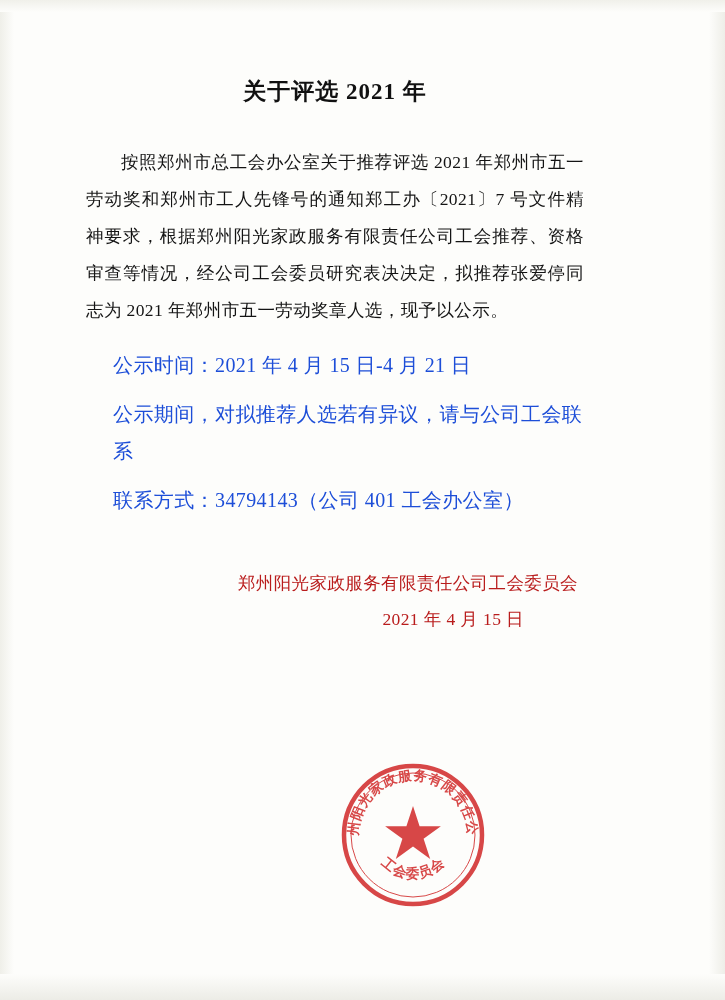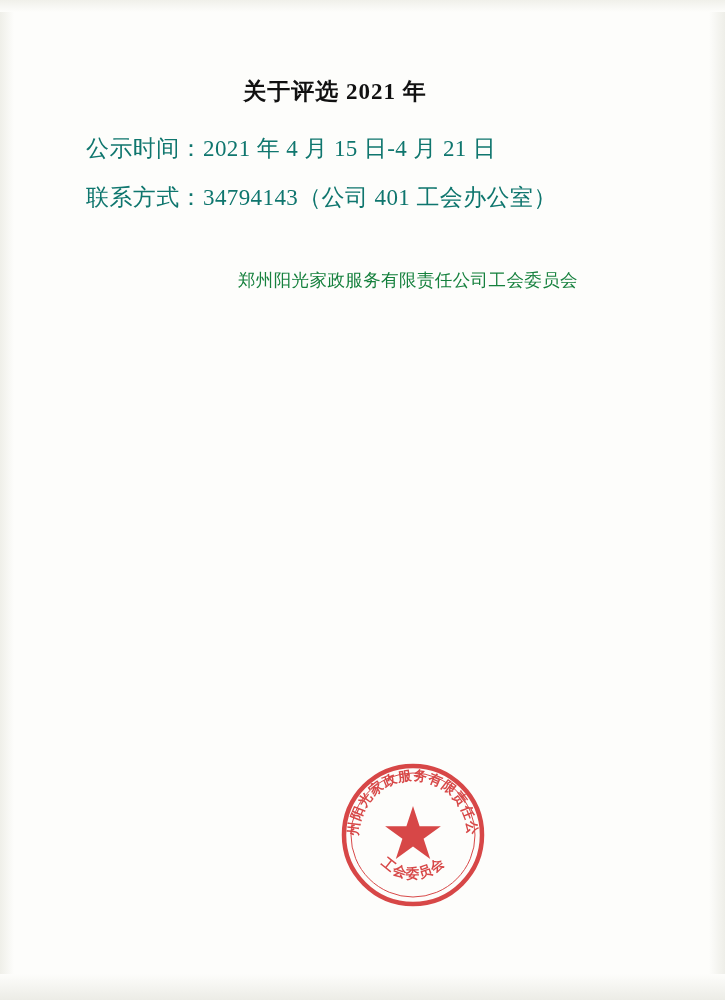--- a/index.html
+++ b/index.html
@@ -76,42 +76,43 @@
     text-justify: inter-ideograph;
     text-indent: 2em;
     margin-top: 22px;
     letter-spacing: 0.4px;
   }
   .para.first {
     margin-top: 30px;
   }
 
   .notice-line {
-    font-size: 23px;
+    font-size: 20px;
     line-height: 37px;
-    color: #0f766e;
+    color: #1d4ed8;
     margin-top: 16px;
     letter-spacing: 0.4px;
     text-indent: 0;
+    margin-left: 27px;
   }
   .notice-line.tight {
     margin-top: 12px;
   }
 
   .signature-block {
     margin-top: 46px;
     text-align: right;
     padding-right: 6px;
     position: relative;
     z-index: 3;
   }
   .sig-line {
     font-size: 17.5px;
     line-height: 36px;
-    color: #15803d;
+    color: #b91c1c;
     letter-spacing: 0.4px;
   }
   .sig-date {
     padding-right: 54px;
   }
 
   
   .seal {
     position: absolute;
     left: 338px;
@@ -142,29 +143,32 @@
   <div class="paper-edge-right"></div>
   <div class="paper-edge-top"></div>
   <div class="paper-edge-bottom"></div>
 
   <div class="content">
 
     <div class="doc-title">
       <span>关于评选 2021 年</span>
     </div>
 
+    <p class="para first">按照郑州市总工会办公室关于推荐评选 2021 年郑州市五一劳动奖和郑州市工人先锋号的通知郑工办〔2021〕7 号文件精神要求，根据郑州阳光家政服务有限责任公司工会推荐、资格审查等情况，经公司工会委员研究表决决定，拟推荐张爱停同志为 2021 年郑州市五一劳动奖章人选，现予以公示。</p>
 
 
     <div class="notice-line">公示时间：2021 年 4 月 15 日-4 月 21 日</div>
 
+    <div class="notice-line tight">公示期间，对拟推荐人选若有异议，请与公司工会联系</div>
 
     <div class="notice-line tight">联系方式：34794143（公司 401 工会办公室）</div>
 
     <div class="signature-block">
       <div class="sig-line">郑州阳光家政服务有限责任公司工会委员会</div>
+      <div class="sig-line sig-date">2021 年 4 月 15 日</div>
     </div>
 
   </div>
 
   <div class="seal">
     <svg width="150" height="150" viewBox="0 0 150 150" xmlns="http://www.w3.org/2000/svg">
       <defs>
         <path id="sealTopArc" d="M 20,75 A 55,55 0 0 1 130,75"></path>
         <path id="sealBottomArc" d="M 32,75 A 43,43 0 0 0 118,75"></path>
       </defs>

